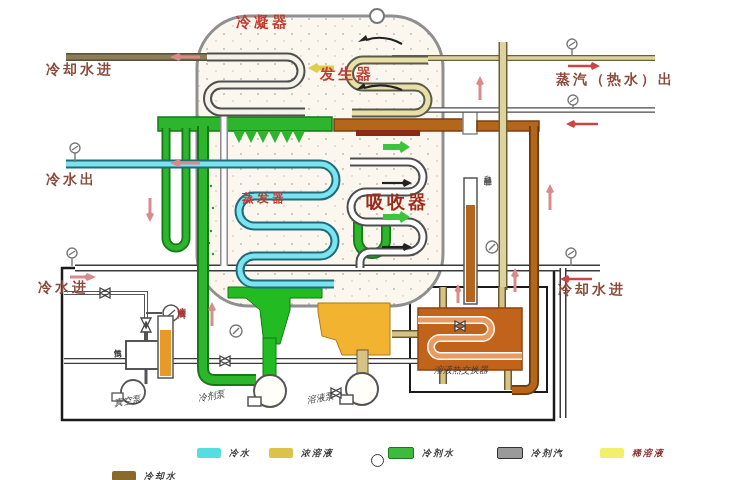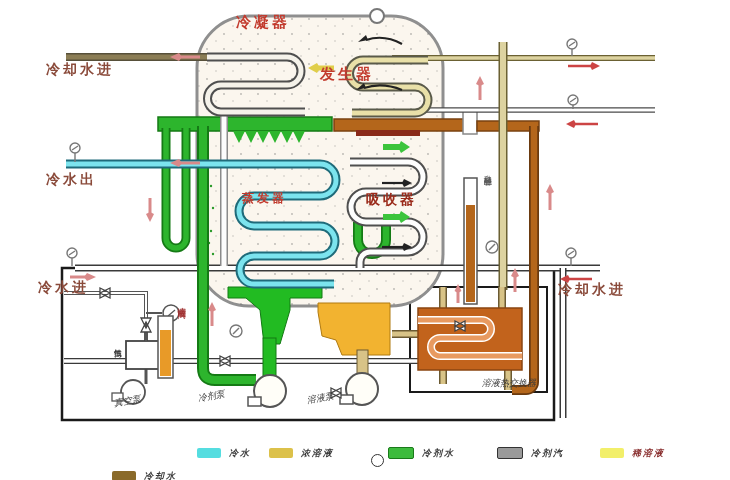--- a/index.html
+++ b/index.html
@@ -270,28 +270,29 @@
           <path d="M398,147 l12,0 l-9,-6 z M398,147 l12,0 l-9,6 z" stroke="none"></path>
       <path d="M383,217 H400"></path>
           <path d="M398,217 l12,0 l-9,-6 z M398,217 l12,0 l-9,6 z" stroke="none"></path>
     </g>
   </g>
 </svg>
 
 <div class="lbl comp" style="left:236px;top:14px;">冷凝器</div>
 <div class="lbl comp" style="left:320px;top:66px;">发生器</div>
 <div class="lbl comp" style="left:242px;top:192px;font-size:12px;">蒸发器</div>
-<div class="lbl comp" style="left:366px;top:192px;font-size:14px;color:#9a2a1a;">吸收器</div>
+<div class="lbl comp" style="left:366px;top:192px;font-size:18px;color:#9a2a1a;">吸收器</div>
 
 <div class="lbl side" style="left:46px;top:62px;">冷却水进</div>
 <div class="lbl side" style="left:46px;top:172px;">冷水出</div>
 <div class="lbl side" style="left:38px;top:280px;">冷水进</div>
+<div class="lbl side" style="left:556px;top:72px;">蒸汽（热水）出</div>
 <div class="lbl side" style="left:558px;top:282px;">冷却水进</div>
 
-<div class="lbl tiny" style="left:434px;top:379px;margin-left:48px;">溶液热交换器</div>
+<div class="lbl tiny" style="left:434px;top:366px;">溶液热交换器</div>
 <div class="lbl tiny" style="left:198px;top:392px;transform:rotate(-10deg);">冷剂泵</div>
 <div class="lbl tiny" style="left:307px;top:394px;transform:rotate(-10deg);">溶液泵</div>
 <div class="lbl tiny" style="left:114px;top:397px;transform:rotate(-10deg);">真空泵</div>
 
 <div class="lbl vert" style="left:112px;top:342px;font-size:8px;color:#333;">抽气筒</div>
 <div class="lbl vert" style="left:177px;top:300px;font-size:8.5px;color:#a03030;">溶液调节阀</div>
 <div class="lbl vert" style="left:482px;top:168px;font-size:8px;color:#555;">自动融晶管</div>
 
 <div id="legend">
       <div class="lg-item">

